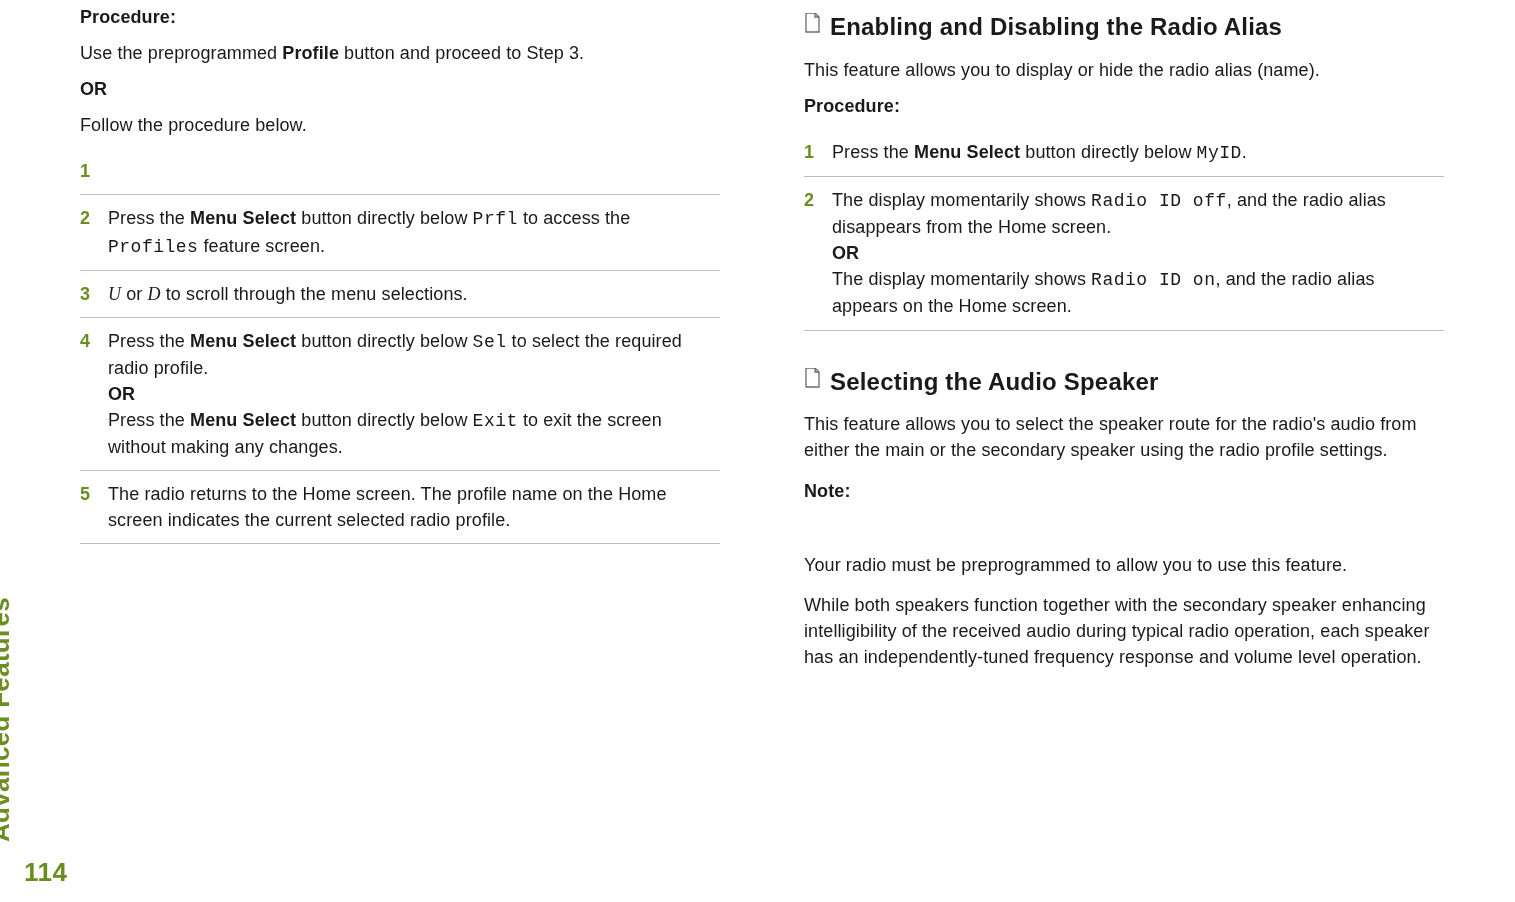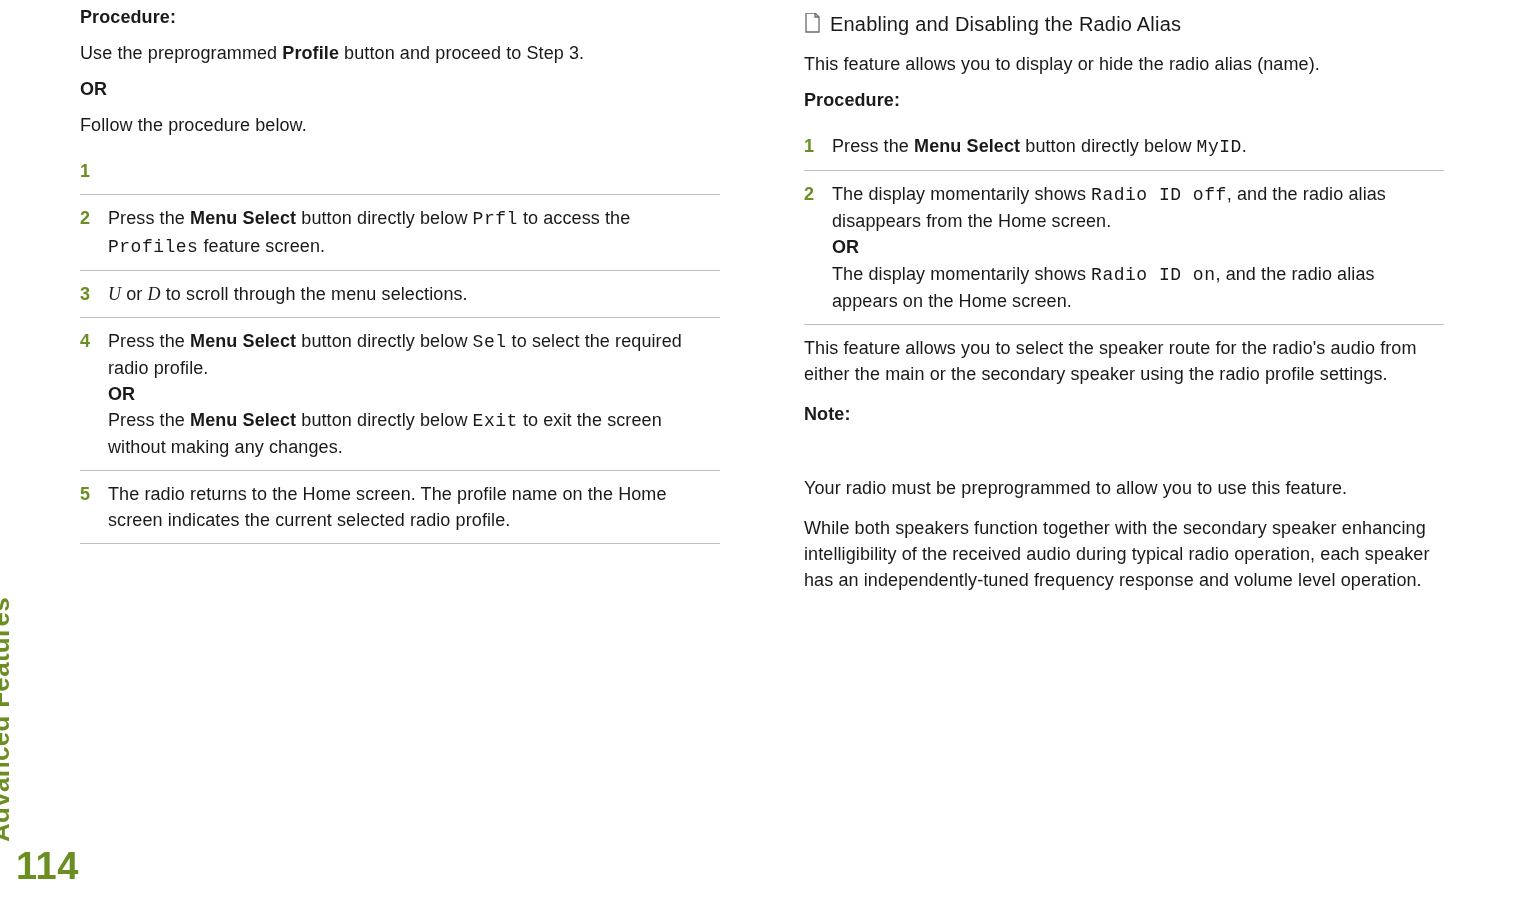--- a/index.html
+++ b/index.html
@@ -47,22 +47,22 @@
   .u-d { font-family: "Times New Roman", serif; font-style: italic; }
   .sec-header {
     display: flex;
     align-items: flex-start;
     gap: 10px;
     margin-top: 6px;
     margin-bottom: 12px;
   }
   .sec-header.mt { margin-top: 34px; }
   .sec-title {
-    font-weight: 400;
-    font-size: 20px;
+    font-weight: 700;
+    font-size: 24px;
     letter-spacing: 0.2px;
   }
   .note-row {
     display: flex;
     gap: 18px;
     margin: 14px 0;
     flex-direction: column;
   }
   .note-label { font-weight: 700; flex: 0 0 56px; }
   .note-body { flex: 1; }
@@ -74,25 +74,25 @@
     transform-origin: left bottom;
     transform: rotate(-90deg) translateX(0);
     color: #6b8e23;
     font-weight: 700;
     font-size: 26px;
     letter-spacing: 0.3px;
     white-space: nowrap;
   }
   .page-num {
     position: absolute;
-    left: 16px;
+    left: 24px;
     bottom: 14px;
     color: #6b8e23;
     font-weight: 700;
-    font-size: 38px;
+    font-size: 26px;
     letter-spacing: 0.5px;
     text-align: center;
   }
   .doc-icon {
     display: inline-block;
     vertical-align: top;
     margin-top: 3px;
   }
   .doc-icon svg { display: block; }
 </style>
@@ -163,20 +163,28 @@
 
     <div class="step">
       <div class="step-num">2</div>
       <div class="step-body">
         <span>The display momentarily shows </span><span class="mono">Radio ID off</span><span>, and the radio alias disappears from the Home screen.</span>
         <div class="bold">OR</div>
         <span>The display momentarily shows </span><span class="mono">Radio ID on</span><span>, and the radio alias appears on the Home screen.</span>
       </div>
     </div>
 
+    <div class="sec-header mt">
+      <span class="doc-icon">
+        <svg width="16" height="20" viewBox="0 0 16 20">
+            <path d="M2 0 H11 L15 4 V19 H2 Z M11 0 V4 H15" fill="none" stroke="#6b6b6b" stroke-width="1.3"></path>
+          </svg>
+      </span>
+      <span class="sec-title">Selecting the Audio Speaker</span>
+    </div>
     <div class="para">This feature allows you to select the speaker route for the radio's audio from either the main or the secondary speaker using the radio profile settings.</div>
 
     <div class="note-row">
       <div class="note-label">Note:</div>
       <div class="note-body">Your radio must be preprogrammed to allow you to use this feature.</div>
     </div>
 
     <div class="para">While both speakers function together with the secondary speaker enhancing intelligibility of the received audio during typical radio operation, each speaker has an independently-tuned frequency response and volume level operation.</div>
   </div>
 </div>

